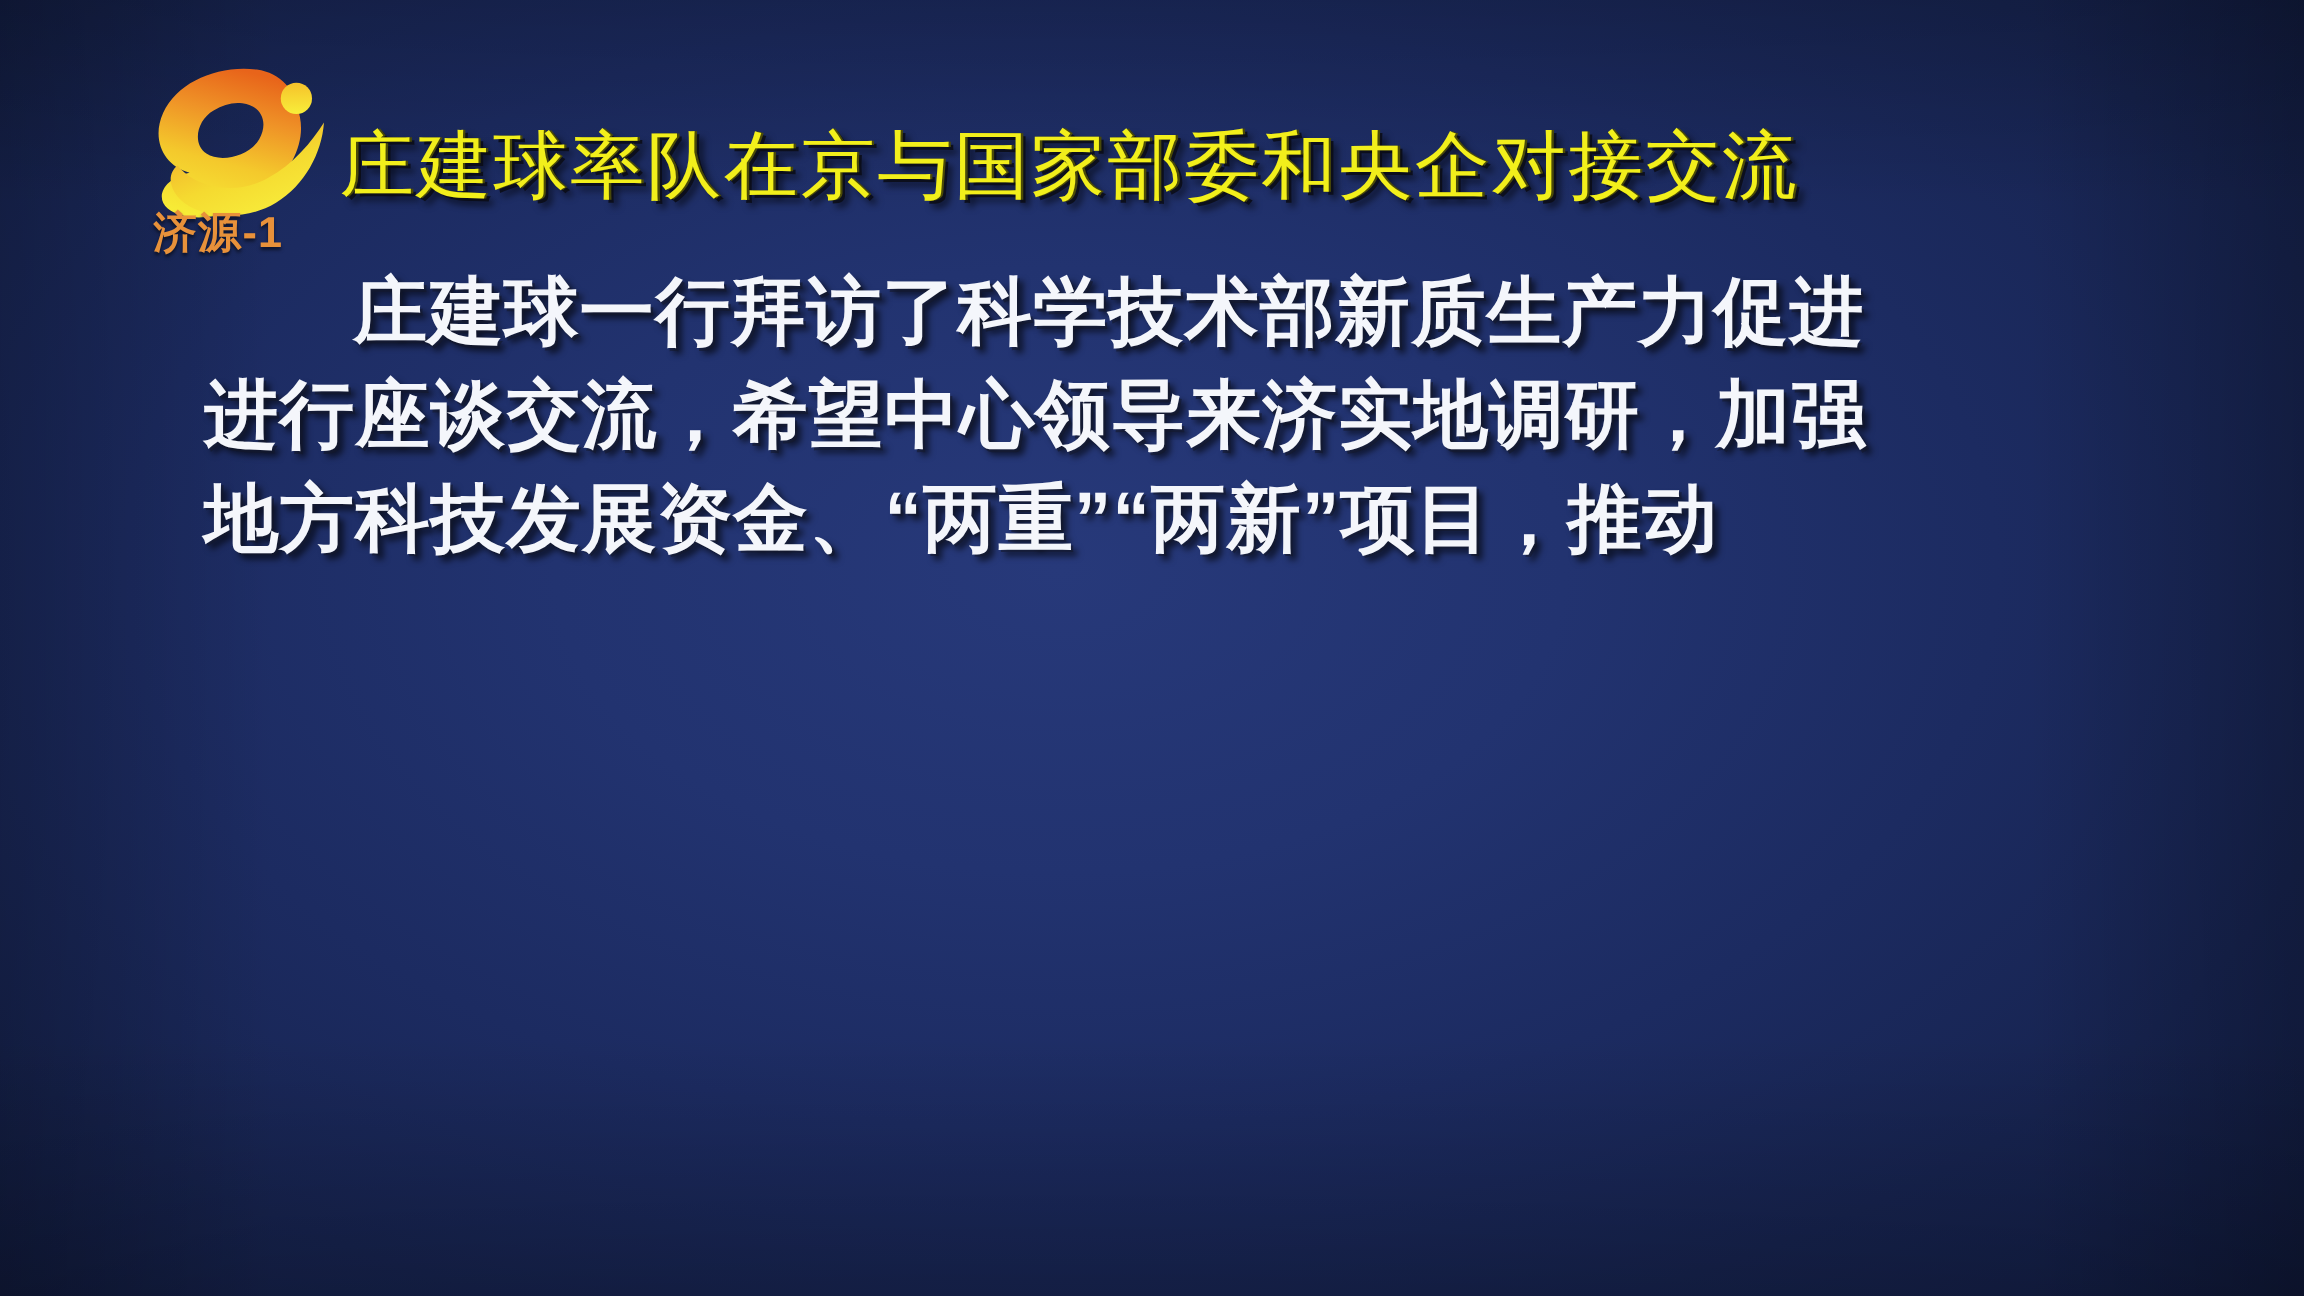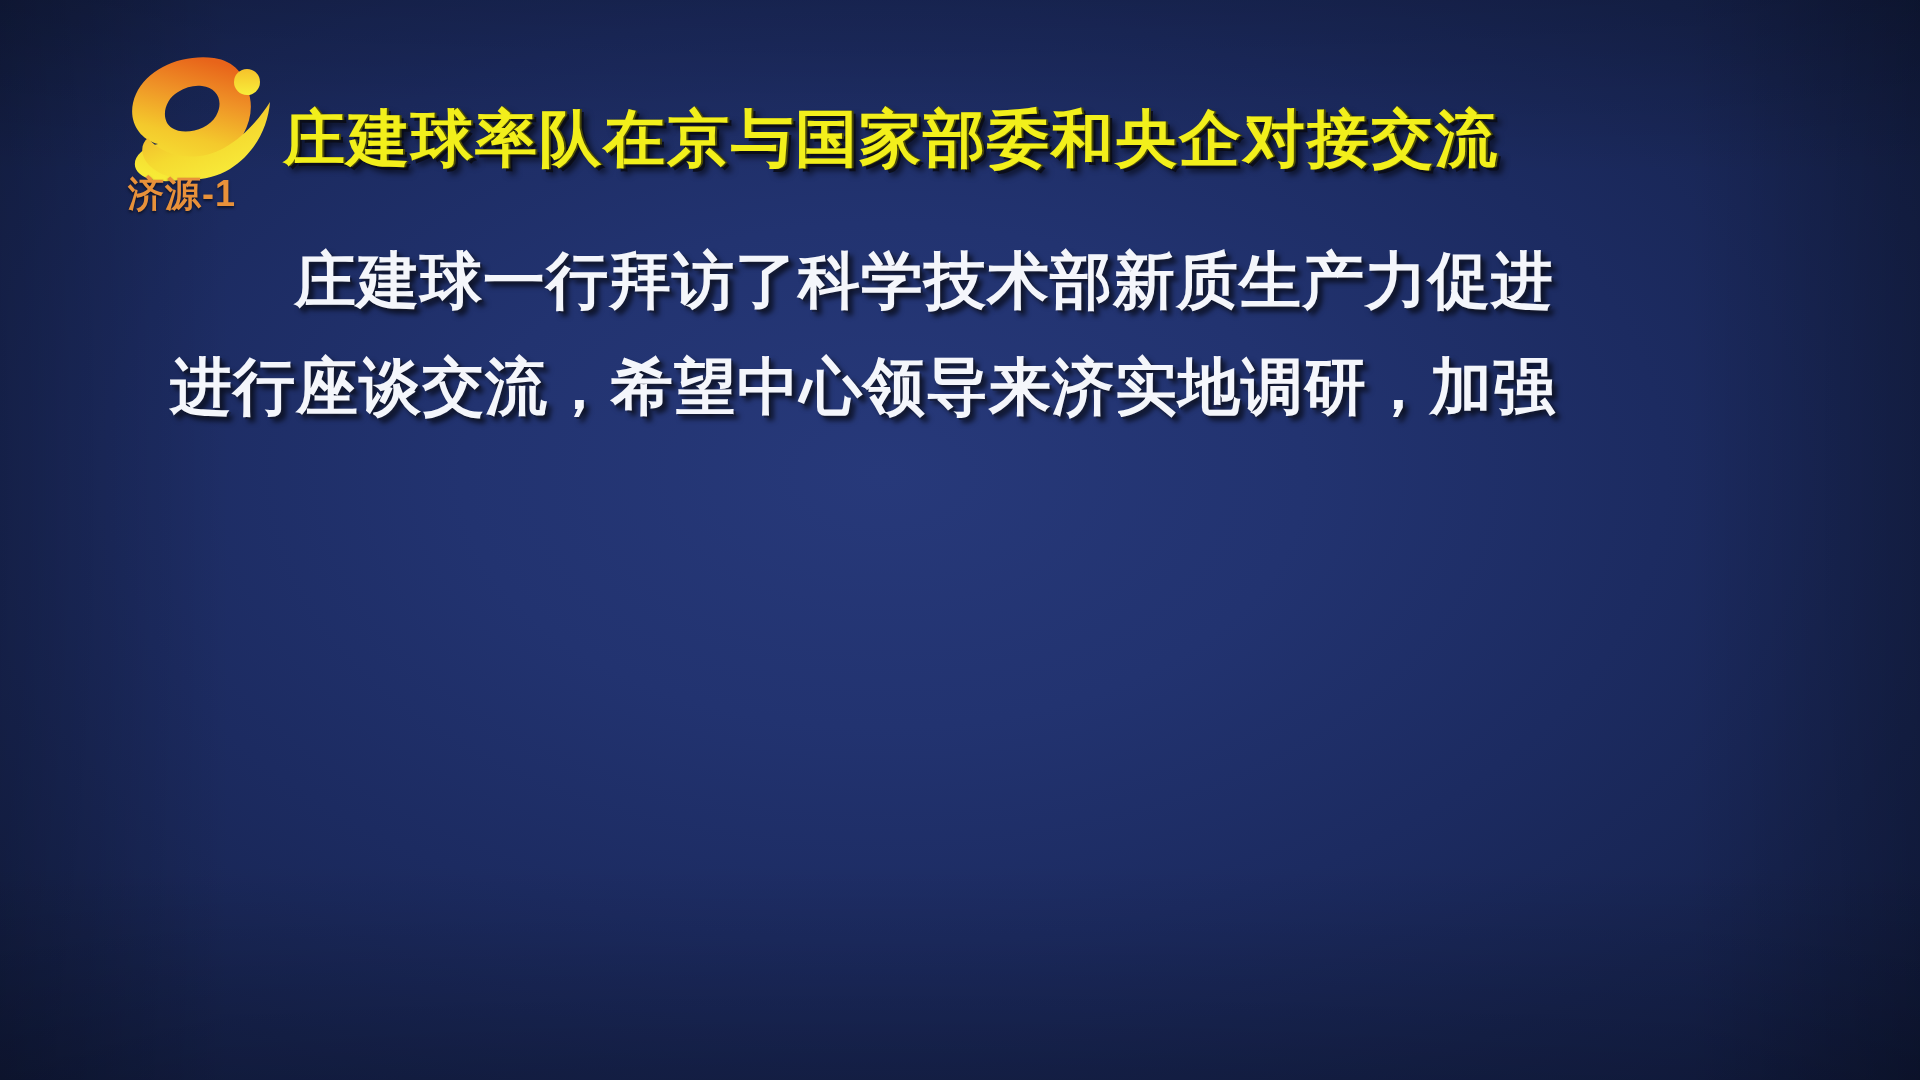--- a/index.html
+++ b/index.html
@@ -77,21 +77,21 @@
     text-shadow: 0 2px 3px rgba(0,0,0,0.55);
     white-space: nowrap;
   }
 
   .headline {
     position: absolute;
     left: 283px;
     top: 108px;
     font-size: 62px;
     line-height: 1.0;
-    font-weight: 700;
+    font-weight: 400;
     color: #f2ef1b;
     letter-spacing: 2px;
     white-space: nowrap;
     text-shadow:
        2px 0px 0 #4a4a08,
        4px 3px 0 rgba(10,12,20,0.85),
        7px 6px 6px rgba(0,0,0,0.65);
   }
 
   
@@ -105,21 +105,20 @@
   .copy-line {
     font-size: 62px;
     line-height: 86px;
     font-weight: 800;
     color: #f4f6fb;
     letter-spacing: 1px;
     white-space: nowrap;
     text-shadow:
        2px 2px 0 rgba(20,24,40,0.55),
        5px 5px 5px rgba(0,0,0,0.62);
-    margin-top: 20px;
   }
   .copy-line.indent {
     text-indent: 124px;
   }
 </style>
 </head>
 <body>
 
 <div id="screen">
 
@@ -171,15 +170,16 @@
 
       <div class="logo-caption">济源-1</div>
     </div>
 
     <div class="headline">庄建球率队在京与国家部委和央企对接交流</div>
   </div>
 
   <div class="body-copy">
     <div class="copy-line indent">庄建球一行拜访了科学技术部新质生产力促进</div>
     <div class="copy-line">进行座谈交流，希望中心领导来济实地调研，加强</div>
+    <div class="copy-line">地方科技发展资金、“两重”“两新”项目，推动</div>
   </div>
 
 </div>
 
 </body></html>

